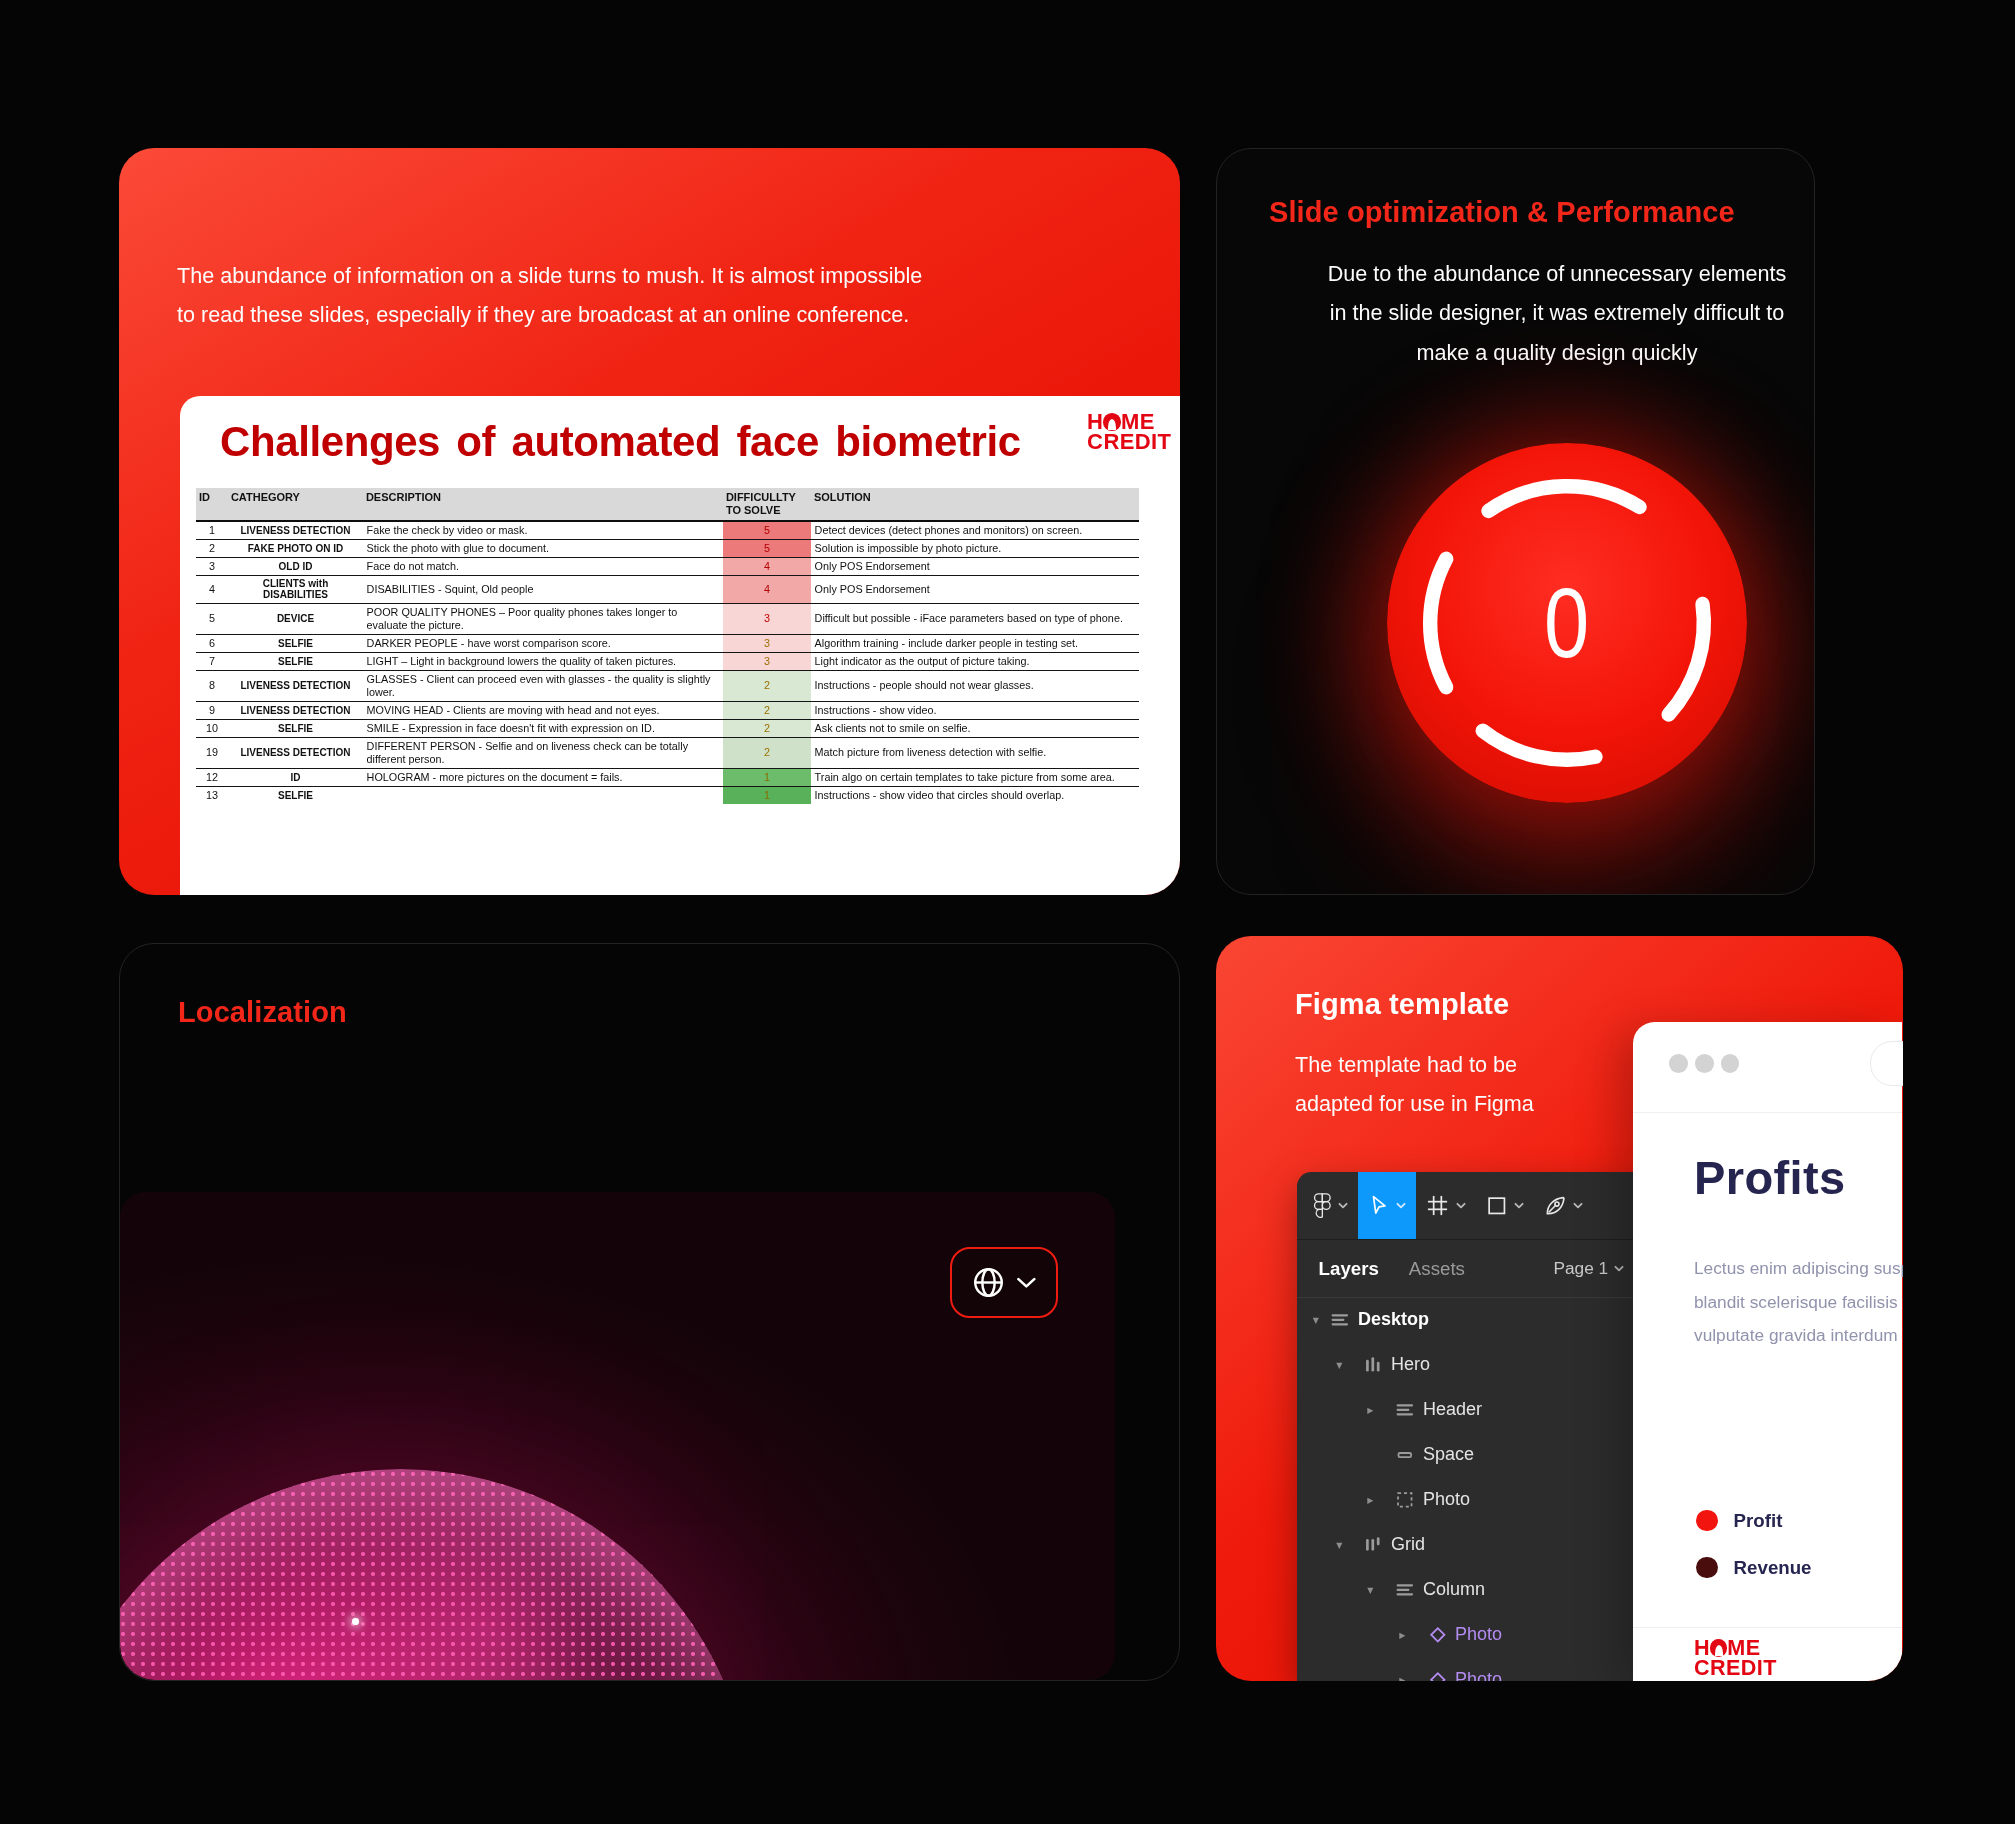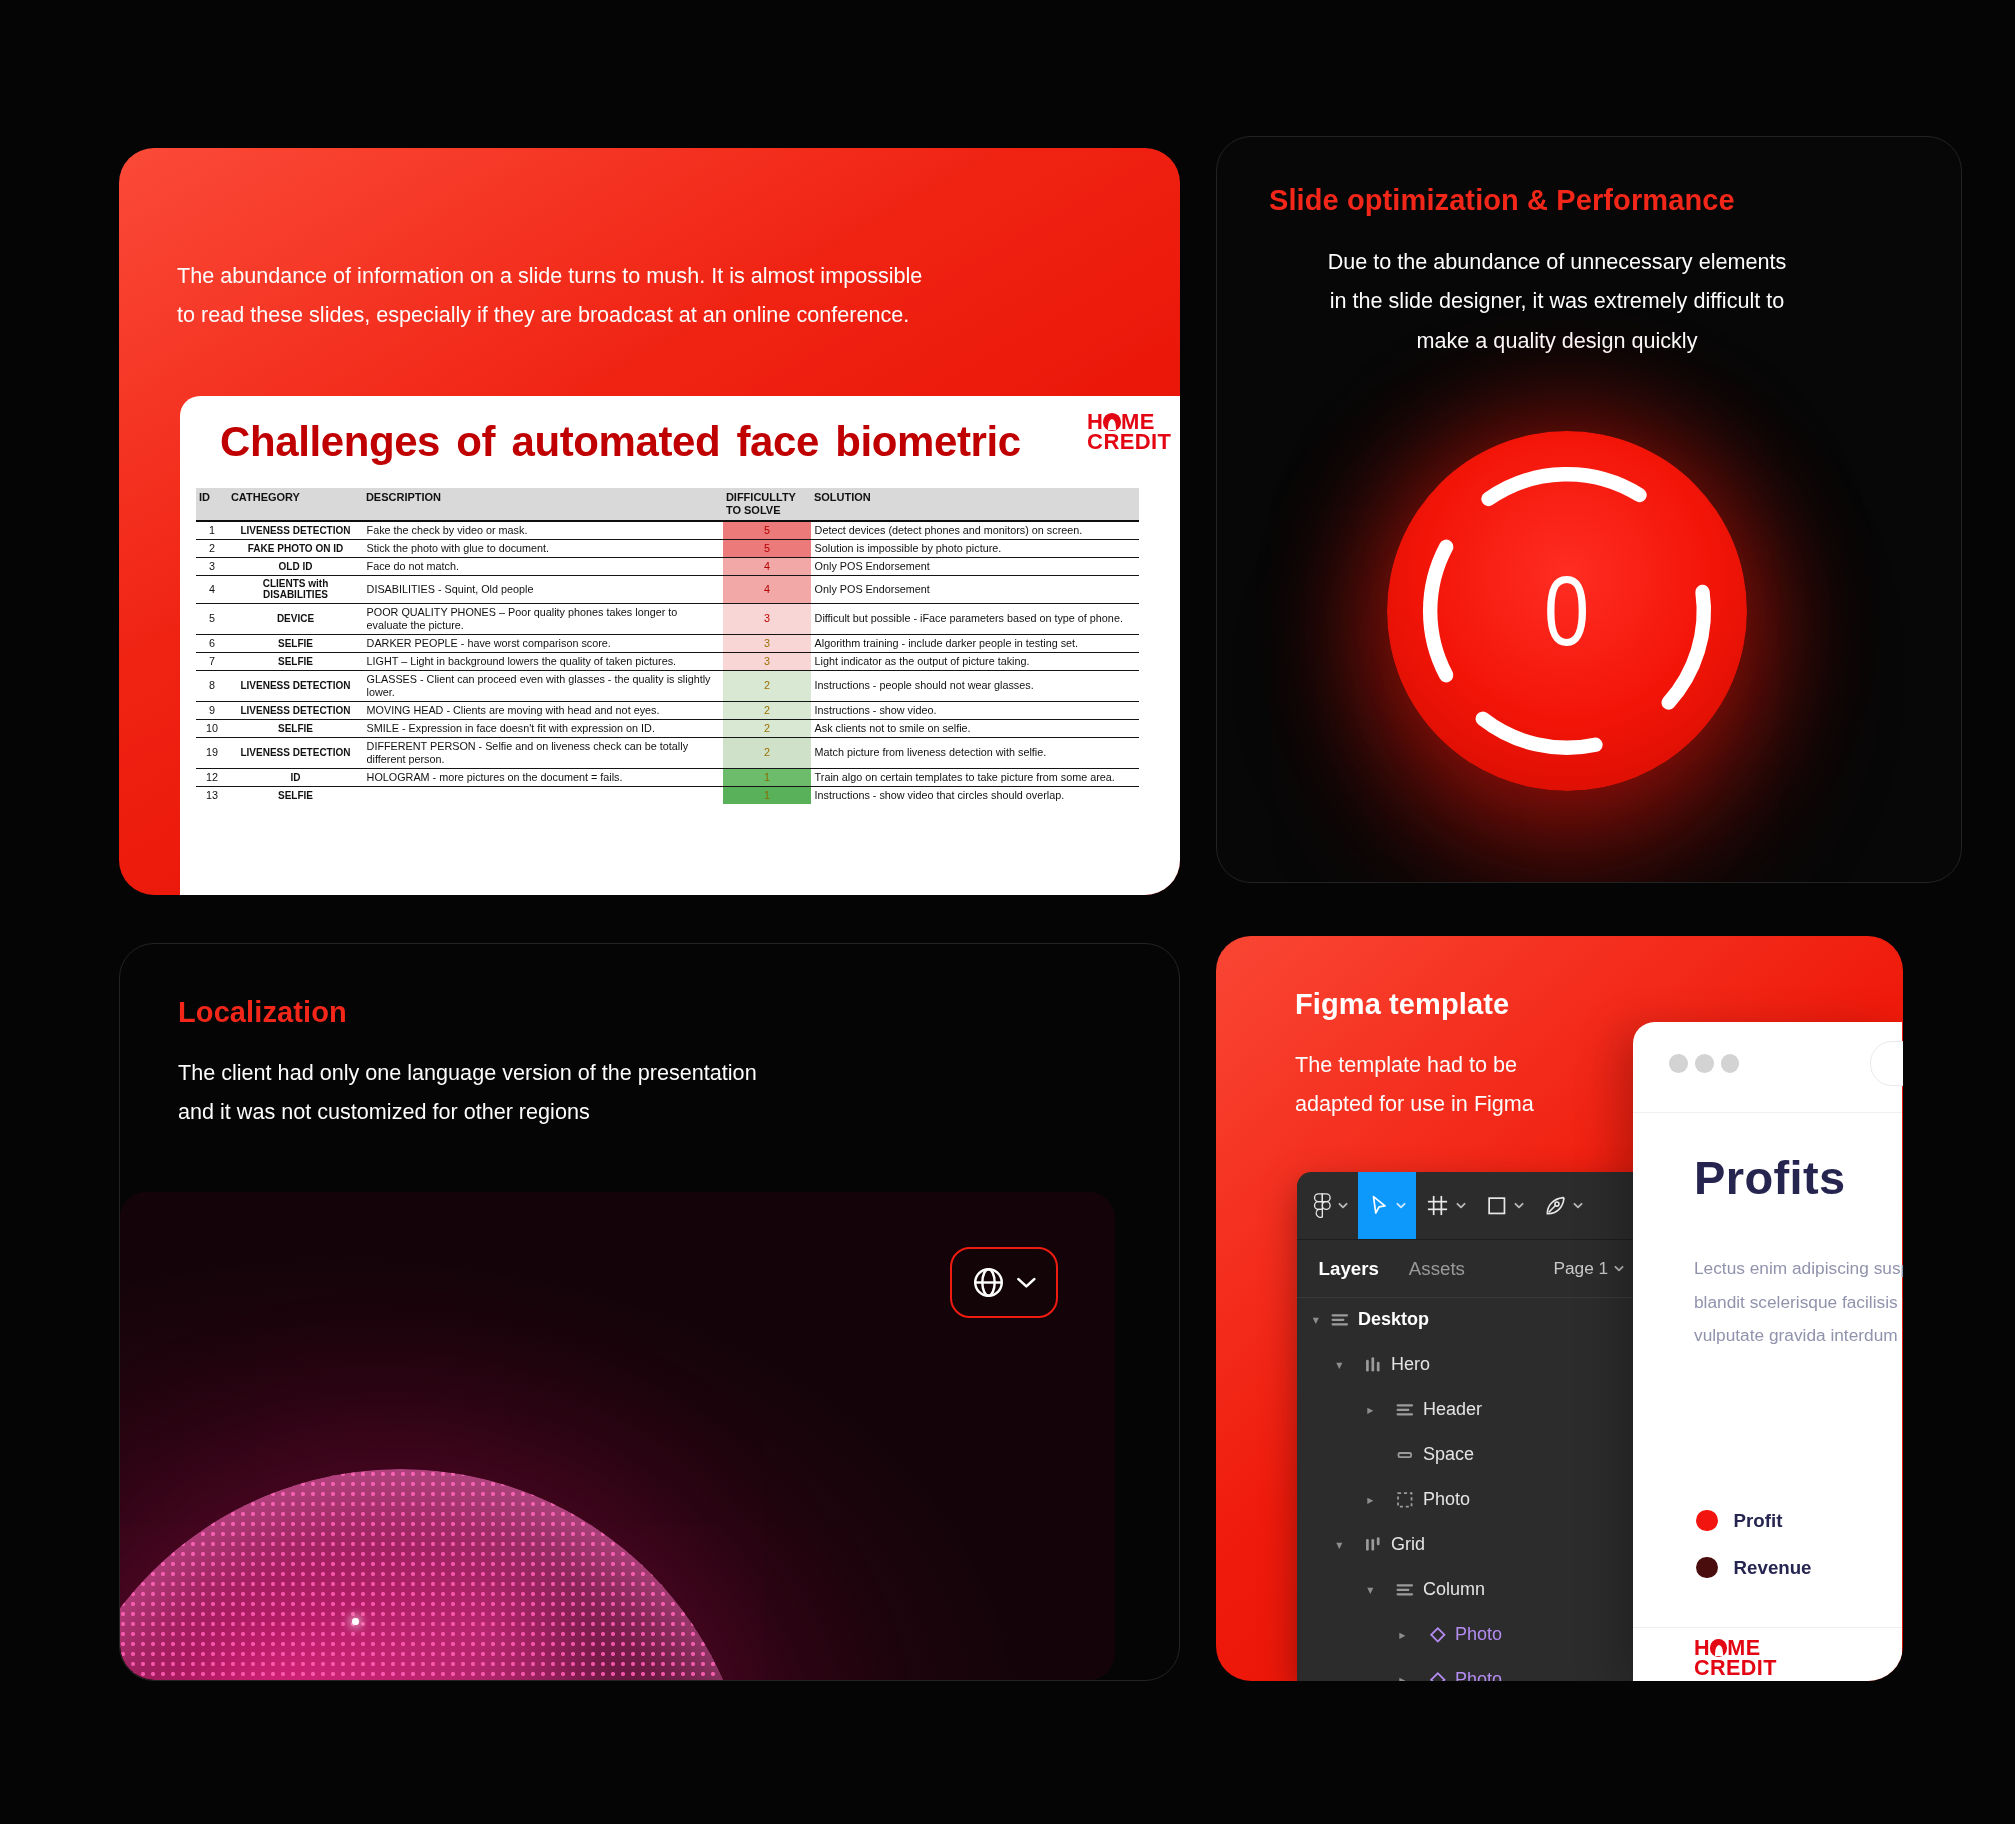--- a/index.html
+++ b/index.html
@@ -37,21 +37,21 @@
                border-collapse:collapse; table-layout:fixed;
                font-size:10.8px; line-height:1.18; color:#111; }
   table.biom th { background:#d9d9d9; font-weight:700; font-size:11px;
                text-align:left; padding:2.9px 2.9px; border-bottom:2.2px solid #0d0d0d; vertical-align:top; }
   table.biom td { padding:2.2px 3.6px; border-top:1.4px solid #141414; vertical-align:middle; }
   table.biom td.c-id  { text-align:center; }
   table.biom td.c-cat { text-align:center; font-weight:700; font-size:10px; line-height:1.12; }
   table.biom td.c-diff{ text-align:center; font-weight:400; }
 
   
-  #card-tr { left:1216px; top:136px; width:746px; height:747px; }
+  #card-tr { left:1216px; top:148px; width:599px; height:747px; }
   #card-tr .c-title { position:absolute; left:52px; top:47px; }
   #card-tr .c-body  { position:absolute; left:52px; top:105px; width:576px;text-align:center; }
 
   .zero-circle { position:absolute; left:170px; top:294px; width:360px; height:360px;
       border-radius:50%;
       background:radial-gradient(circle at 50% 40%, #ff2d22 0%, #f31408 52%, #e11004 74%, #c50e04 97%);
       box-shadow:0 0 108px 18px rgba(250,25,12,.45), 0 65px 137px 14.4px rgba(215,18,8,.35);
       display:flex; align-items:center; justify-content:center; }
   .zero-circle svg.ring { position:absolute; inset:0; }
   .zero-digit { color:#ffffff; font-size:99px; font-weight:400;
@@ -294,24 +294,20 @@
         <path d="M289.5 435.8 A190 190 0 0 1 133.0 399.7"></path>
         <path d="M82.2 339.2 A190 190 0 0 1 82.2 160.8"></path>
       </g>
     </svg>
     <div class="zero-digit">0</div>
   </div>
 </section>
 
 <section class="card dark" id="card-bl">
   <h2 class="c-title redtxt">Localization</h2>
-  <div class="c-body">
-    <div>The client had only one language version of the presentation</div>
-    <div>and it was not customized for other regions</div>
-  </div>
 
   <div class="globe-panel">
     <div class="globe"></div>
     <div class="globe-star"></div>
     <div class="lang-btn">
       <svg width="33" height="33" viewBox="0 0 46 46">
         <g stroke="#ffffff" stroke-width="3.4" fill="none">
           <circle cx="23" cy="23" r="18.5"></circle>
           <ellipse cx="23" cy="23" rx="8.6" ry="18.5"></ellipse>
           <line x1="4.5" y1="23" x2="41.5" y2="23"></line>

